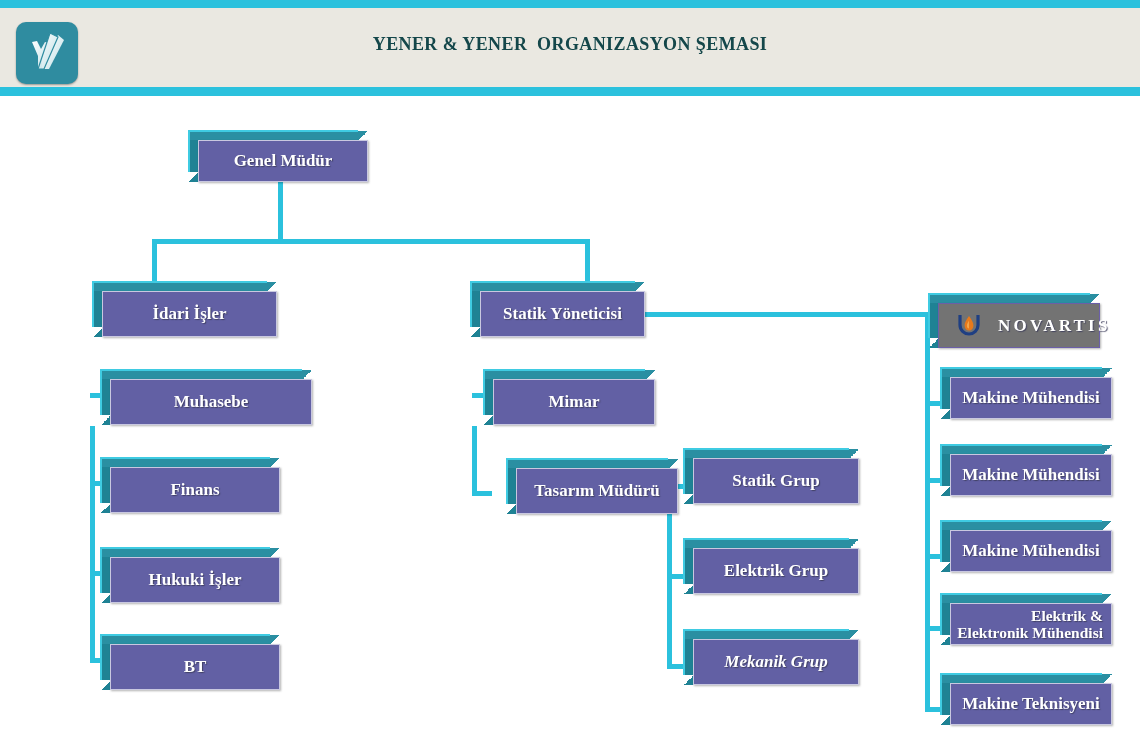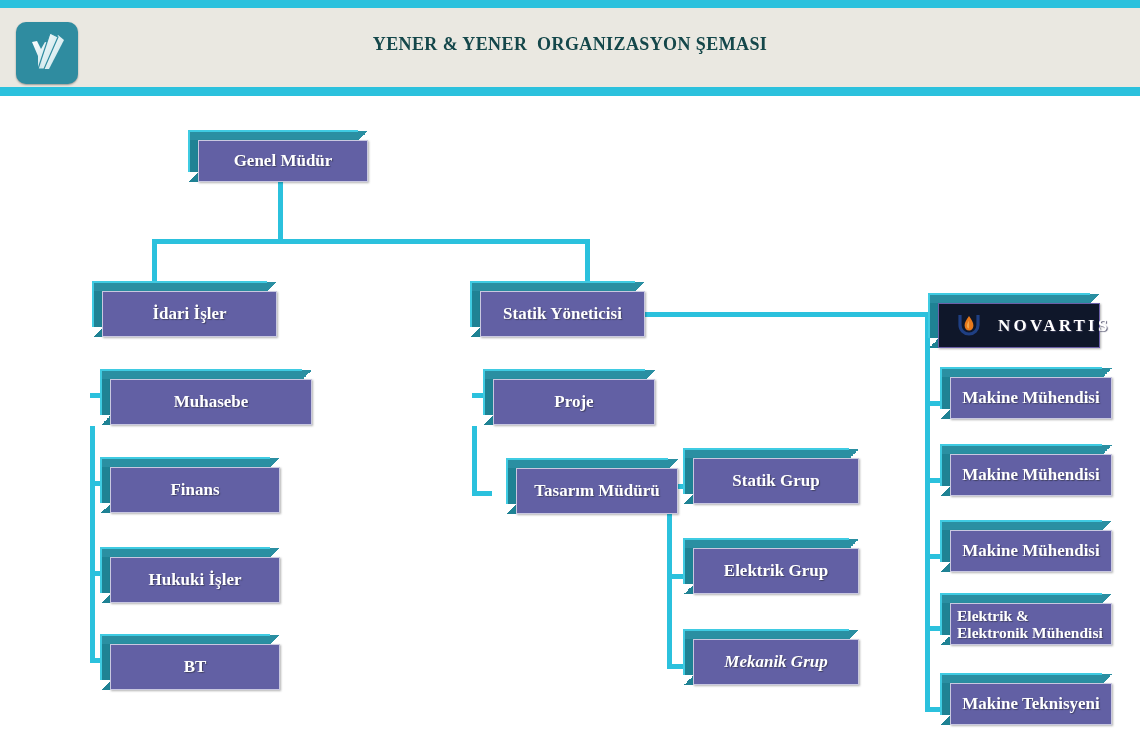--- a/index.html
+++ b/index.html
@@ -78,25 +78,25 @@
   .node .left:after{       
     content:"";position:absolute;left:0;bottom:-10px;width:10px;height:10px;
     background:linear-gradient(to bottom right, rgba(255,255,255,0) 50%, #1f8294 50%);
   }
   
   .node .hl-t{position:absolute;left:0;top:0;right:10px;height:2px;background:#3fcbe2;}
   .node .hl-l{position:absolute;left:0;top:0;width:2px;bottom:10px;background:#3fcbe2;}
 
   
   .node.ta-right .face{justify-content:flex-end;}
-  .node.ta-right .face span{text-align:left;padding-right:8px;}
+  .node.ta-right .face span{text-align:right;padding-right:8px;}
 
   
   .node.brand .face{
-    background:#0f172a;
+    background:#737373;
     border:1px solid #6b5fa8;
     justify-content:flex-start;
     padding-left:12px;
   }
   .brand-mark{display:flex;align-items:center;gap:11px;}
   .brand-word{
     color:#1f3f83;
     font-family:"Liberation Serif", serif;
     font-weight:normal;
     font-size:21px;
@@ -230,21 +230,21 @@
       <span>Statik Yöneticisi</span>
     </div>
   </div>
 
   <div class="node" style="left:483px;top:273px;width:172px;height:56px;">
     <div class="top"></div>
     <div class="left"></div>
     <div class="hl-t"></div>
     <div class="hl-l"></div>
     <div class="face">
-      <span>Proje</span>
+      <span>Mimar</span>
     </div>
   </div>
 
   <div class="node" style="left:506px;top:362px;width:172px;height:56px;">
     <div class="top"></div>
     <div class="left"></div>
     <div class="hl-t"></div>
     <div class="hl-l"></div>
     <div class="face">
       <span>Tasarım Müdürü</span>

